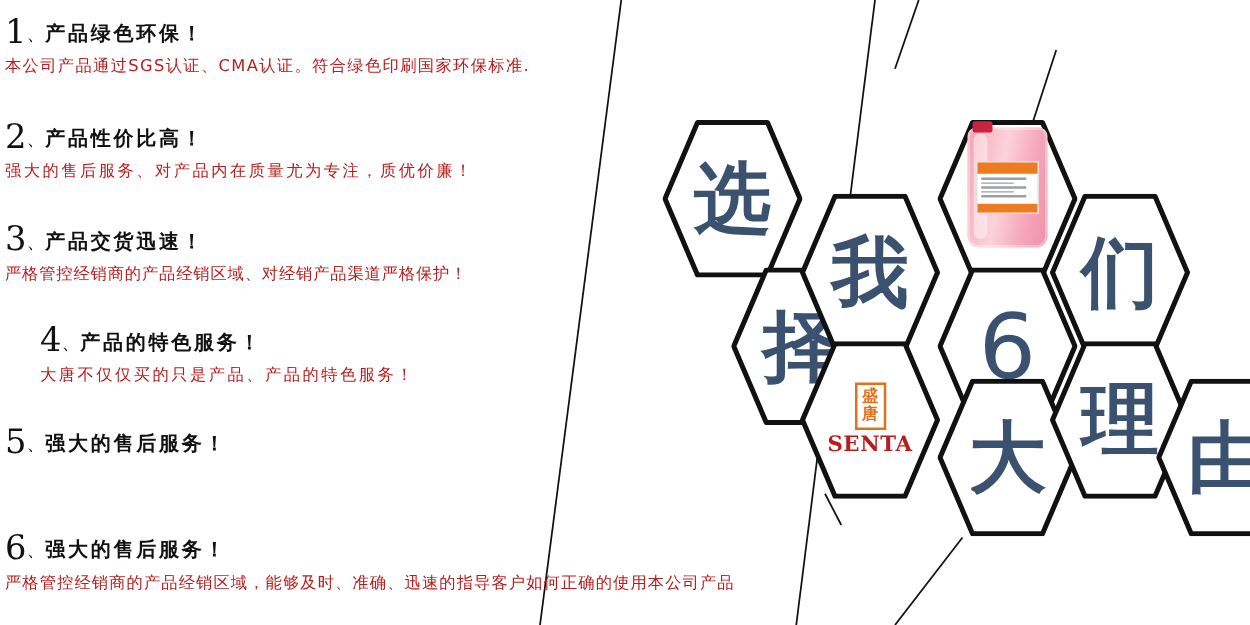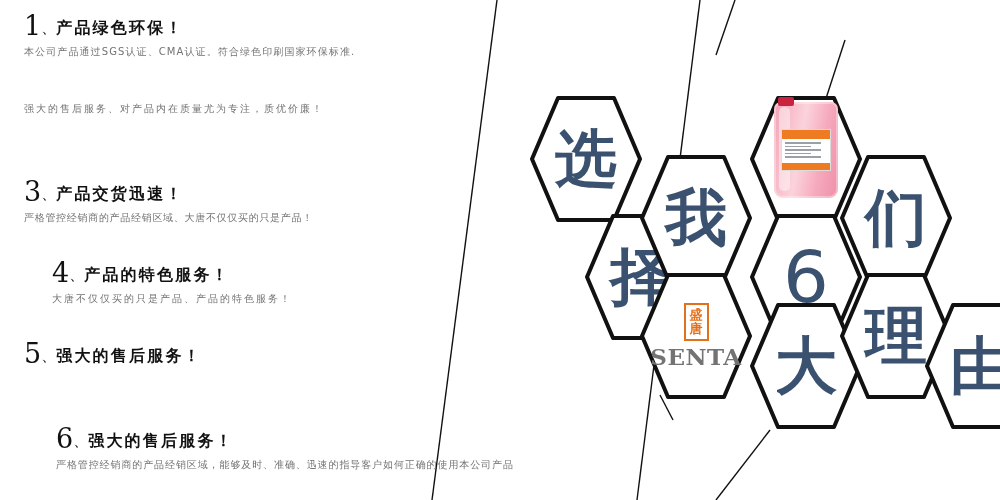--- a/index.html
+++ b/index.html
@@ -7,33 +7,33 @@
     width:1000px;height:500px;overflow:hidden;position:relative;
     background:#ffffff;
     font-family:"DejaVu Sans","Liberation Sans",sans-serif;
   }
   #stage{position:absolute;inset:0;width:1000px;height:500px;}
 
   
   .bg-lines{position:absolute;inset:0;width:1000px;height:500px;z-index:0;}
 
   
-  .points{position:absolute;left:24px;top:0;width:640px;height:488px;z-index:3;}
+  .points{position:absolute;left:4px;top:0;width:640px;height:488px;z-index:3;}
   .point{position:absolute;left:0;}
   .p-head{white-space:nowrap;line-height:1;}
   .p-num{
     font-family:"DejaVu Serif","Liberation Serif",serif;
     font-size:27px;color:#111;vertical-align:-2px;letter-spacing:0;
   }
   .p-dun{font-size:15px;color:#111;}
   .p-title{
     font-size:16px;color:#111;font-weight:700;letter-spacing:2.2px;
   }
   .p-desc{
-    margin-top:7px;font-size:10px;color:#737373;letter-spacing:1.1px;
+    margin-top:7px;font-size:13px;color:#b91c1c;letter-spacing:1.1px;
     white-space:nowrap;line-height:1.2;
   }
   .p-desc.wide{letter-spacing:2.0px;}
   .p-desc.tight{letter-spacing:0.7px;}
 
   
   .hive{position:absolute;left:0;top:0;width:1000px;height:500px;z-index:2;}
   .hex{position:absolute;width:112px;height:126px;}
   .hex svg{position:absolute;left:0;top:0;width:112px;height:126px;}
   .hex .glyph{
@@ -57,21 +57,21 @@
     width:25px;height:38px;border:2.5px solid #e2711d;background:#fff;
     display:flex;flex-direction:column;align-items:center;justify-content:center;
     box-sizing:border-box;
   }
   .logo-mark span{
     font-size:13px;line-height:14px;color:#e2711d;font-weight:700;
     font-family:"DejaVu Sans","Liberation Sans",sans-serif;
   }
   .logo-text{
     margin-top:2px;font-family:"DejaVu Serif","Liberation Serif",serif;
-    font-size:23px;font-weight:700;color:#737373;letter-spacing:0.5px;
+    font-size:17px;font-weight:700;color:#b91c1c;letter-spacing:0.5px;
   }
 
   
   .prod-wrap{
     position:absolute;left:0;top:0;width:112px;height:126px;
     display:flex;align-items:flex-start;justify-content:center;
     overflow:hidden;
   }
   .can{
     position:relative;margin-top:6px;width:64px;height:96px;
@@ -214,44 +214,47 @@
   <div class="points">
 
     <div class="point" style="top:12px;">
       <div class="p-head">
         <span class="p-num">1</span><span class="p-dun">、</span><span class="p-title">产品绿色环保！</span>
       </div>
       <div class="p-desc">本公司产品通过SGS认证、CMA认证。符合绿色印刷国家环保标准.</div>
     </div>
 
     <div class="point" style="top:96px;">
+      <div class="p-head">
+        <span class="p-num">2</span><span class="p-dun">、</span><span class="p-title">产品性价比高！</span>
+      </div>
       <div class="p-desc wide">强大的售后服务、对产品内在质量尤为专注，质优价廉！</div>
     </div>
 
     <div class="point" style="top:178px;">
       <div class="p-head">
         <span class="p-num">3</span><span class="p-dun">、</span><span class="p-title">产品交货迅速！</span>
       </div>
-      <div class="p-desc tight">严格管控经销商的产品经销区域、大唐不仅仅买的只是产品！</div>
+      <div class="p-desc tight">严格管控经销商的产品经销区域、对经销产品渠道严格保护！</div>
     </div>
 
     <div class="point" style="top:259px;margin-left:28px;">
       <div class="p-head">
         <span class="p-num">4</span><span class="p-dun">、</span><span class="p-title">产品的特色服务！</span>
       </div>
       <div class="p-desc wide">大唐不仅仅买的只是产品、产品的特色服务！</div>
     </div>
 
     <div class="point" style="top:340px;">
       <div class="p-head">
         <span class="p-num">5</span><span class="p-dun">、</span><span class="p-title">强大的售后服务！</span>
       </div>
     </div>
 
-    <div class="point" style="top:425px;margin-left:32px;">
+    <div class="point" style="top:425px;">
       <div class="p-head">
         <span class="p-num">6</span><span class="p-dun">、</span><span class="p-title">强大的售后服务！</span>
       </div>
       <div class="p-desc tight" style="letter-spacing:0.9px;">严格管控经销商的产品经销区域，能够及时、准确、迅速的指导客户如何正确的使用本公司产品</div>
     </div>
   </div>
 
 </div>
 
 </body></html>

